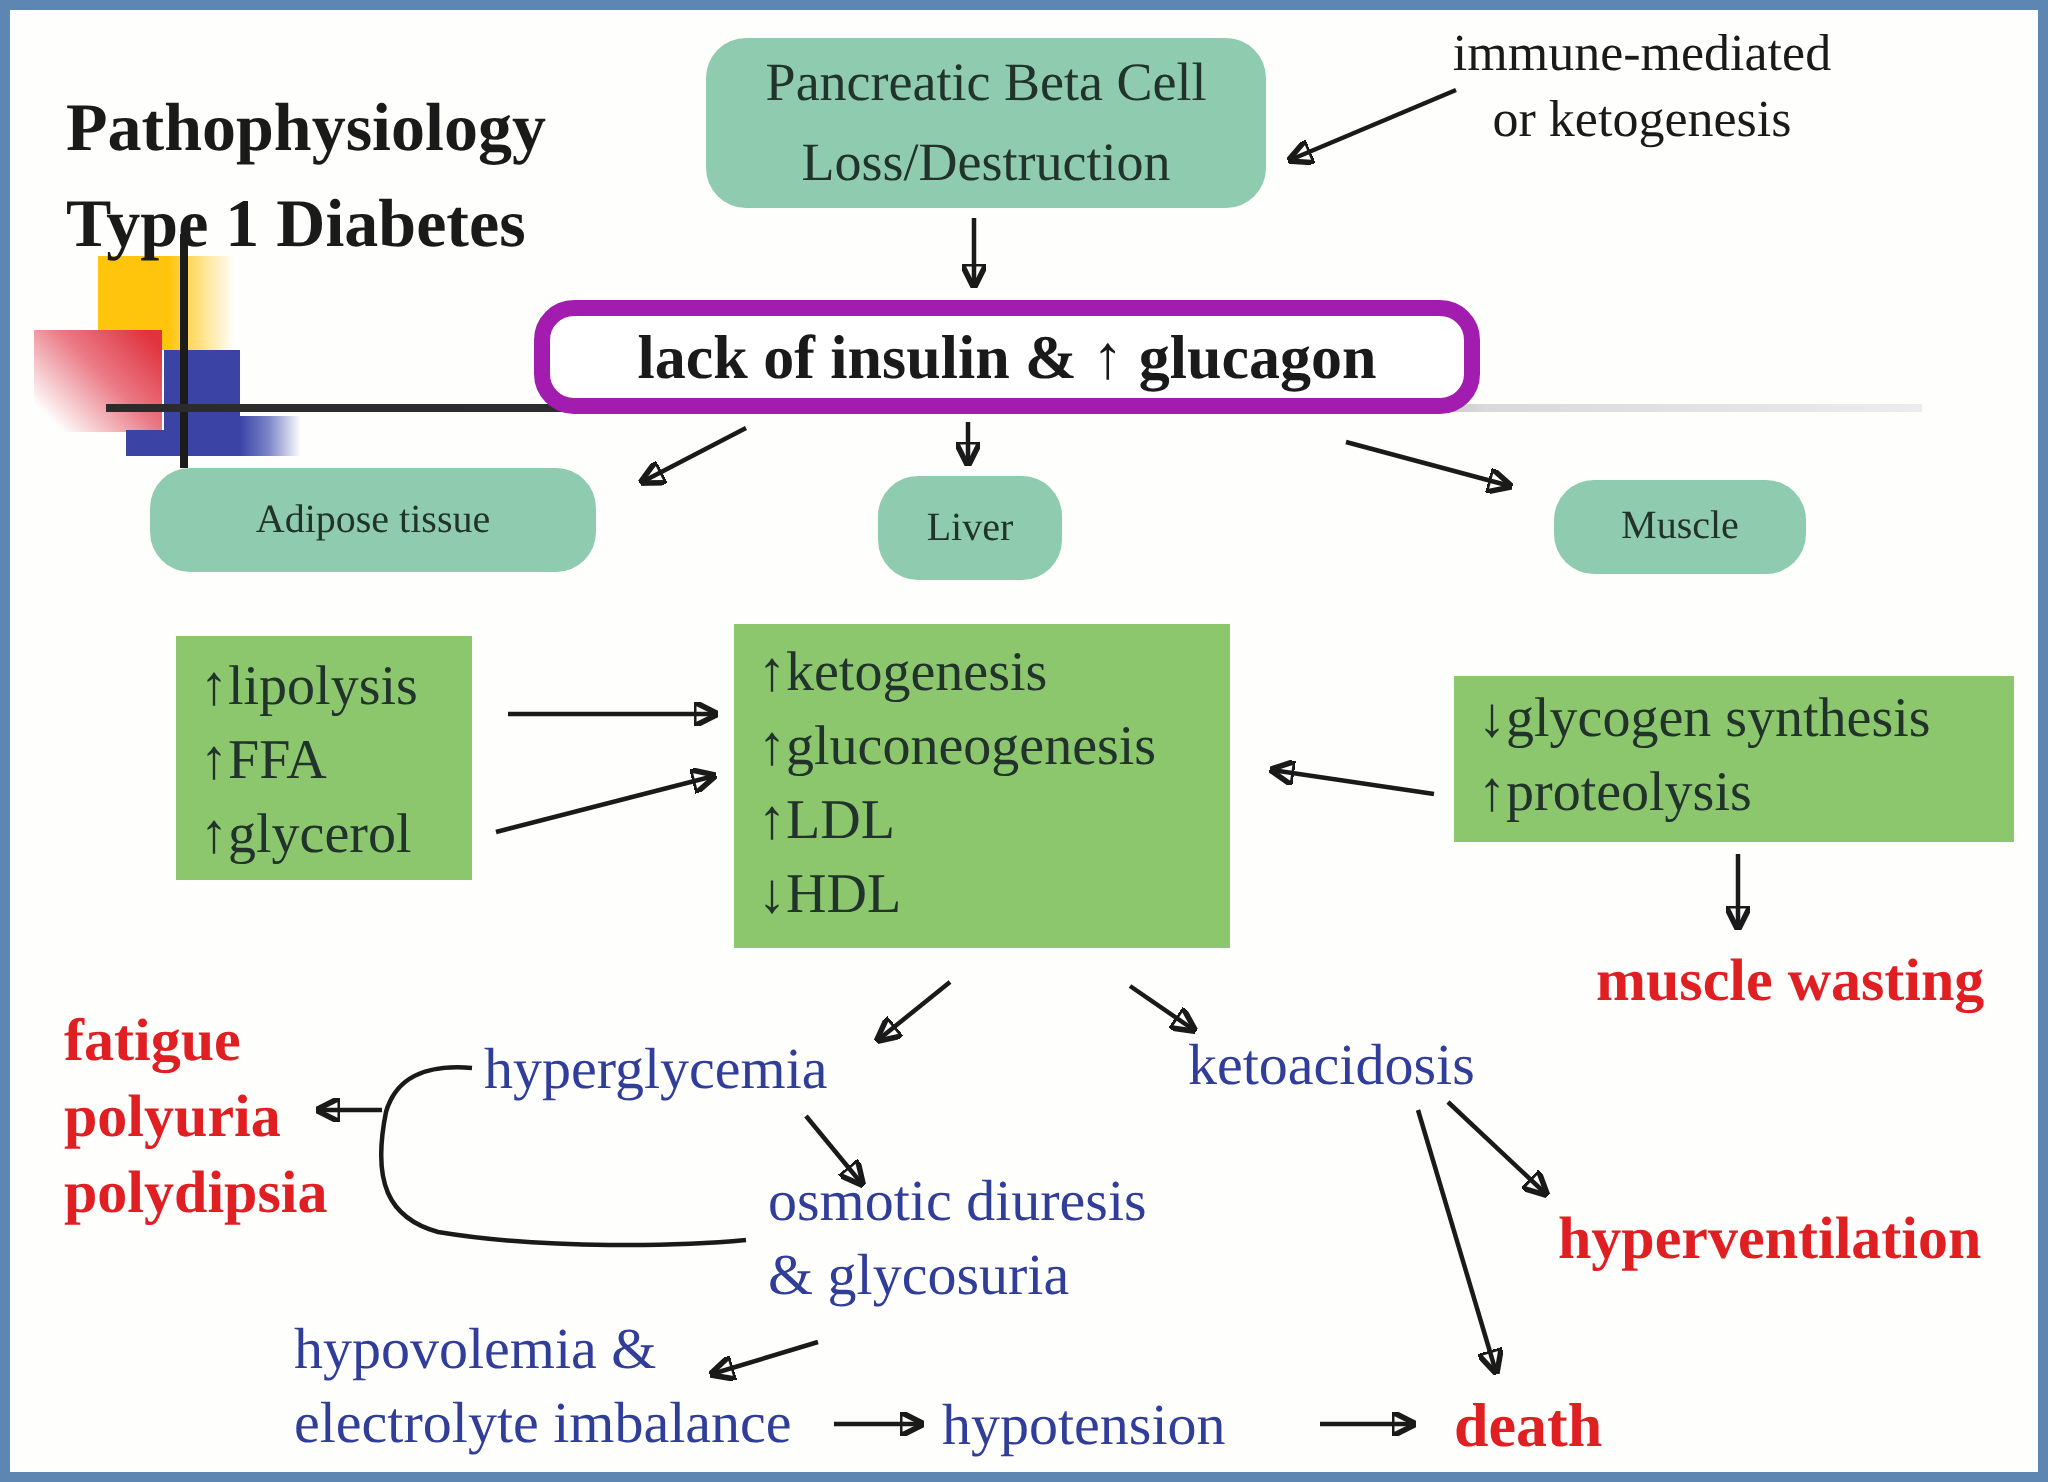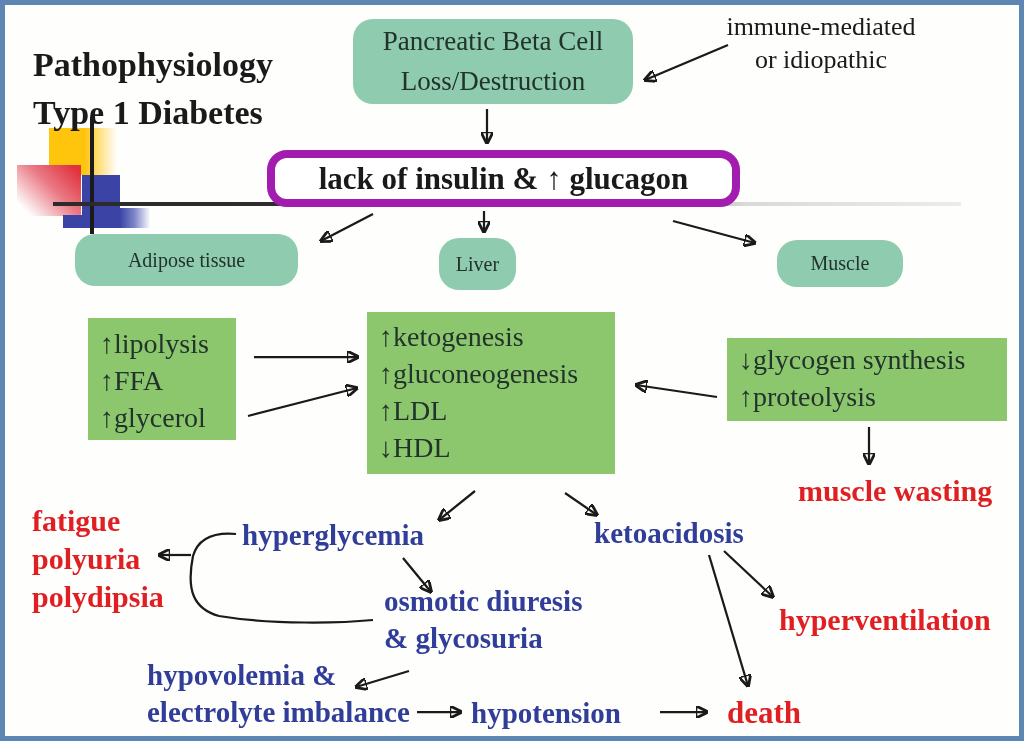--- a/index.html
+++ b/index.html
@@ -26,34 +26,34 @@
   .deco-hline{left:48px;top:197px;width:908px;height:4px;z-index:1;
     background:linear-gradient(to right,#2b2b2b 0%,#2e2e2e 30%,#6d6d6d 58%,#d9d9d9 76%,#ececec 100%);}
   
   .box{display:flex;align-items:center;justify-content:center;text-align:center;z-index:2;border-radius:20px;}
   .teal{background:var(--teal);color:var(--boxtext);font-size:20px;}
   .green{background:var(--green);color:var(--boxtext);font-size:28px;
     display:block;text-align:left;box-sizing:border-box;}
   .green span{display:block;line-height:1.32;}
   .pancreatic{left:348px;top:14px;width:280px;height:85px;flex-direction:column;font-size:27px;line-height:1.45;}
   .adipose{left:70px;top:229px;width:223px;height:52px;}
-  .liver{left:434px;top:233px;width:77px;height:52px;}
+  .liver{left:434px;top:233px;width:92px;height:52px;}
   .muscle{left:772px;top:235px;width:126px;height:47px;}
   .lipolysis{left:83px;top:313px;width:148px;height:122px;padding:8px 0 0 12px;}
   .ketogenesis{left:362px;top:307px;width:248px;height:162px;padding:7px 0 0 12px;}
   .glycogen{left:722px;top:333px;width:280px;height:83px;padding:4px 0 0 12px;}
   .insulin{left:262px;top:145px;width:473px;height:57px;background:#fff;
     border:8px solid #a21caf;box-sizing:border-box;font-weight:bold;font-size:31px;z-index:2;}
   
   .title{left:28px;top:36px;font-size:34px;font-weight:bold;line-height:1.42;z-index:2;}
   .title span{display:block;}
   .annotation{left:688px;top:6px;width:256px;text-align:center;font-size:26px;line-height:1.25;z-index:2;}
   .annotation span{display:block;}
   .lbl{z-index:2;white-space:nowrap;}
-  .blue-lbl{color:var(--blue);font-size:29px;line-height:1.28;font-weight:bold;}
+  .blue-lbl{color:var(--blue);font-size:29px;line-height:1.28;}
   .blue-lbl span{display:block;}
   .red-lbl{color:var(--red);font-weight:bold;font-size:30px;line-height:1.27;}
   .red-lbl span{display:block;}
   .hyperglycemia{left:237px;top:512px;}
   .ketoacidosis{left:589px;top:510px;}
   .osmotic{left:379px;top:578px;}
   .hypovolemia{left:142px;top:652px;}
   .hypotension{left:466px;top:690px;}
   .fatigue{left:27px;top:497px;}
   .muscle-wasting{left:793px;top:467px;}
@@ -75,21 +75,21 @@
   <div class="abs deco-vline"></div>
   <div class="abs deco-hline"></div>
 
   <div class="abs title">
     <span>Pathophysiology</span>
     <span>Type 1 Diabetes</span>
   </div>
 
   <div class="abs annotation">
     <span>immune-mediated</span>
-    <span>or idiopathic</span>
+    <span>or ketogenesis</span>
   </div>
 
   <div class="abs box teal pancreatic">
     <span>Pancreatic Beta Cell</span>
     <span>Loss/Destruction</span>
   </div>
 
   <div class="abs box insulin">
     <span>lack of insulin &amp; ↑ glucagon</span>
   </div>

